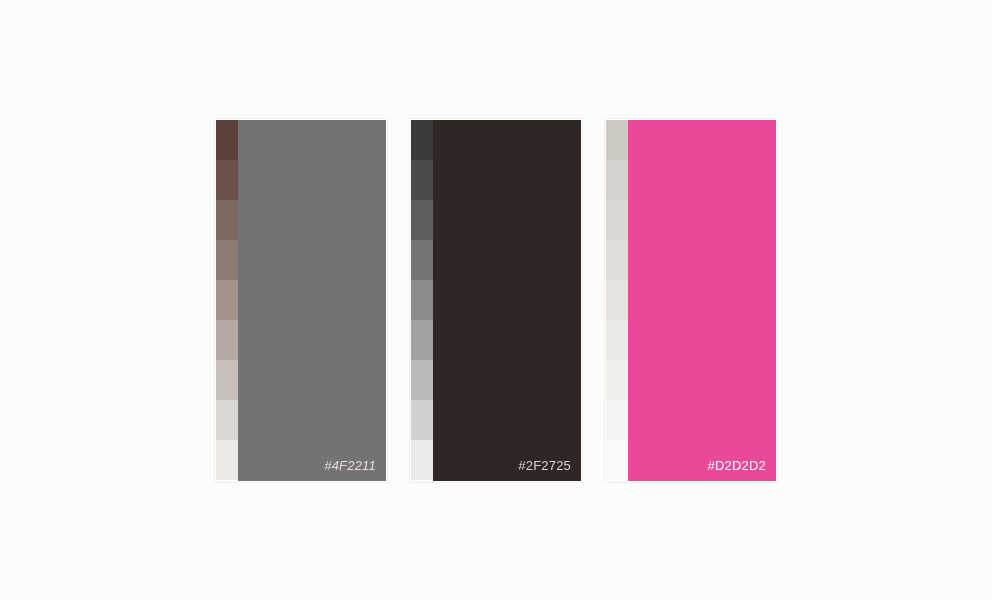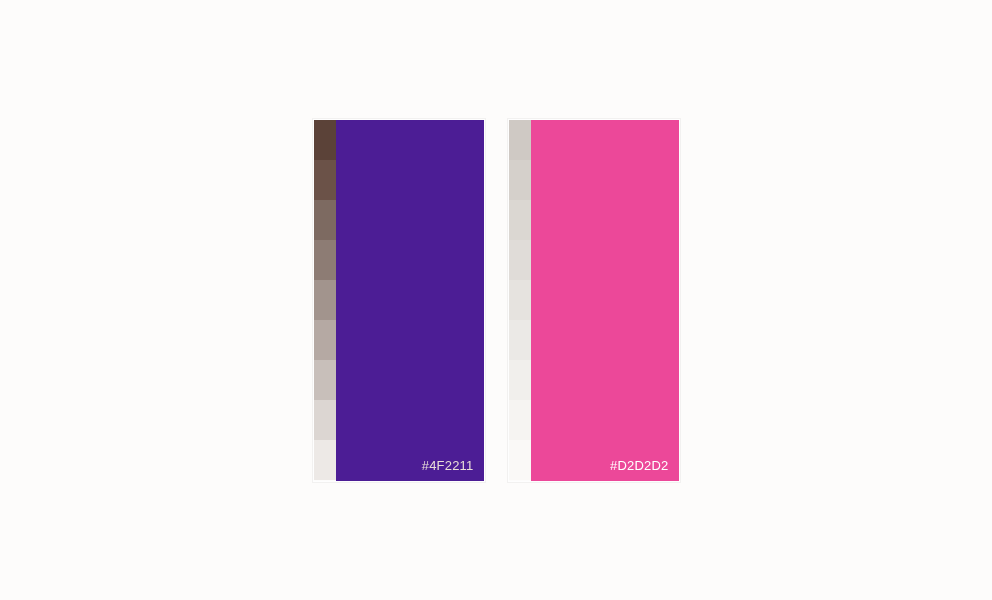--- a/index.html
+++ b/index.html
@@ -77,22 +77,38 @@
         <div class="tone-step" style="background: rgb(91, 66, 56);"></div>
         <div class="tone-step" style="background: rgb(107, 82, 72);"></div>
         <div class="tone-step" style="background: rgb(125, 106, 97);"></div>
         <div class="tone-step" style="background: rgb(141, 124, 116);"></div>
         <div class="tone-step" style="background: rgb(162, 148, 141);"></div>
         <div class="tone-step" style="background: rgb(181, 169, 163);"></div>
         <div class="tone-step" style="background: rgb(200, 191, 186);"></div>
         <div class="tone-step" style="background: rgb(220, 214, 210);"></div>
         <div class="tone-step" style="background: rgb(237, 233, 230);"></div>
       </div>
-      <div class="swatch-main" style="background: #4c1d95;">
+      <div class="swatch-main" style="background: #737373; font-style: italic;">
         <span class="swatch-label" style="color: rgb(232, 221, 216);">#4F2211</span>
+      </div>
+    </div>
+    <div class="swatch-card">
+      <div class="tone-strip">
+        <div class="tone-step" style="background: rgb(58, 58, 58);"></div>
+        <div class="tone-step" style="background: rgb(74, 74, 74);"></div>
+        <div class="tone-step" style="background: rgb(94, 94, 94);"></div>
+        <div class="tone-step" style="background: rgb(116, 116, 116);"></div>
+        <div class="tone-step" style="background: rgb(140, 140, 140);"></div>
+        <div class="tone-step" style="background: rgb(162, 162, 162);"></div>
+        <div class="tone-step" style="background: rgb(185, 185, 185);"></div>
+        <div class="tone-step" style="background: rgb(208, 208, 208);"></div>
+        <div class="tone-step" style="background: rgb(235, 235, 235);"></div>
+      </div>
+      <div class="swatch-main" style="background: rgb(47, 39, 37);">
+        <span class="swatch-label" style="color: rgb(217, 213, 211);">#2F2725</span>
       </div>
     </div>
     <div class="swatch-card">
       <div class="tone-strip">
         <div class="tone-step" style="background: rgb(207, 201, 196);"></div>
         <div class="tone-step" style="background: rgb(213, 208, 203);"></div>
         <div class="tone-step" style="background: rgb(219, 215, 210);"></div>
         <div class="tone-step" style="background: rgb(224, 220, 216);"></div>
         <div class="tone-step" style="background: rgb(230, 227, 223);"></div>
         <div class="tone-step" style="background: rgb(235, 233, 230);"></div>

